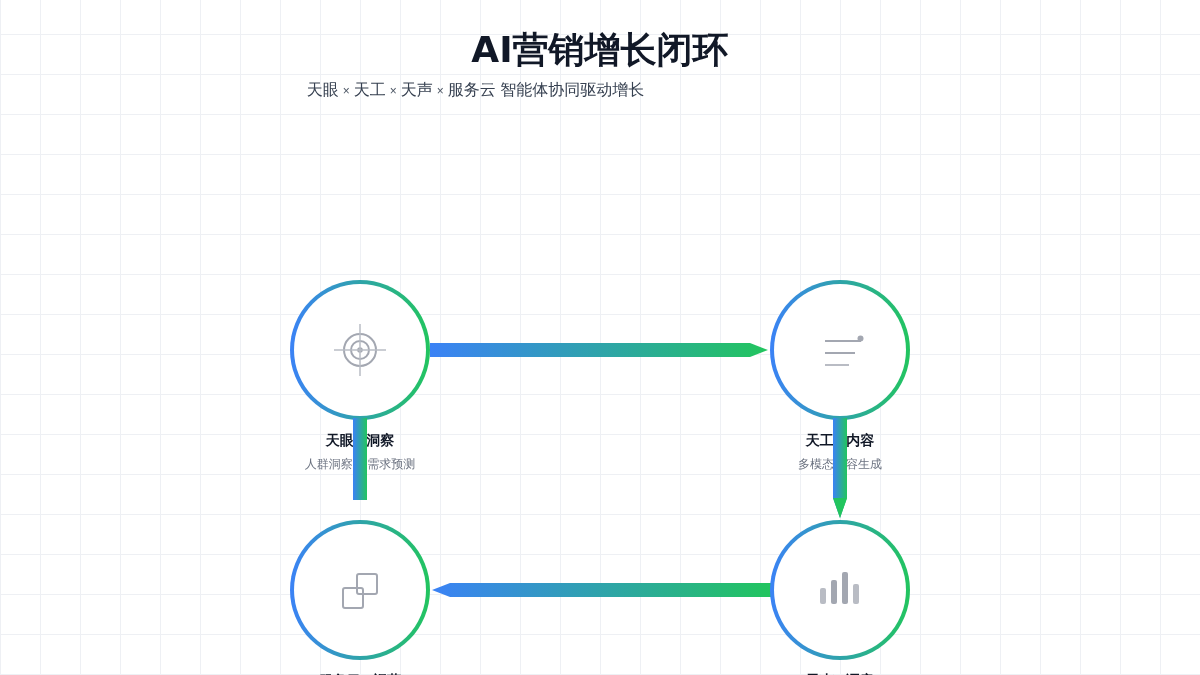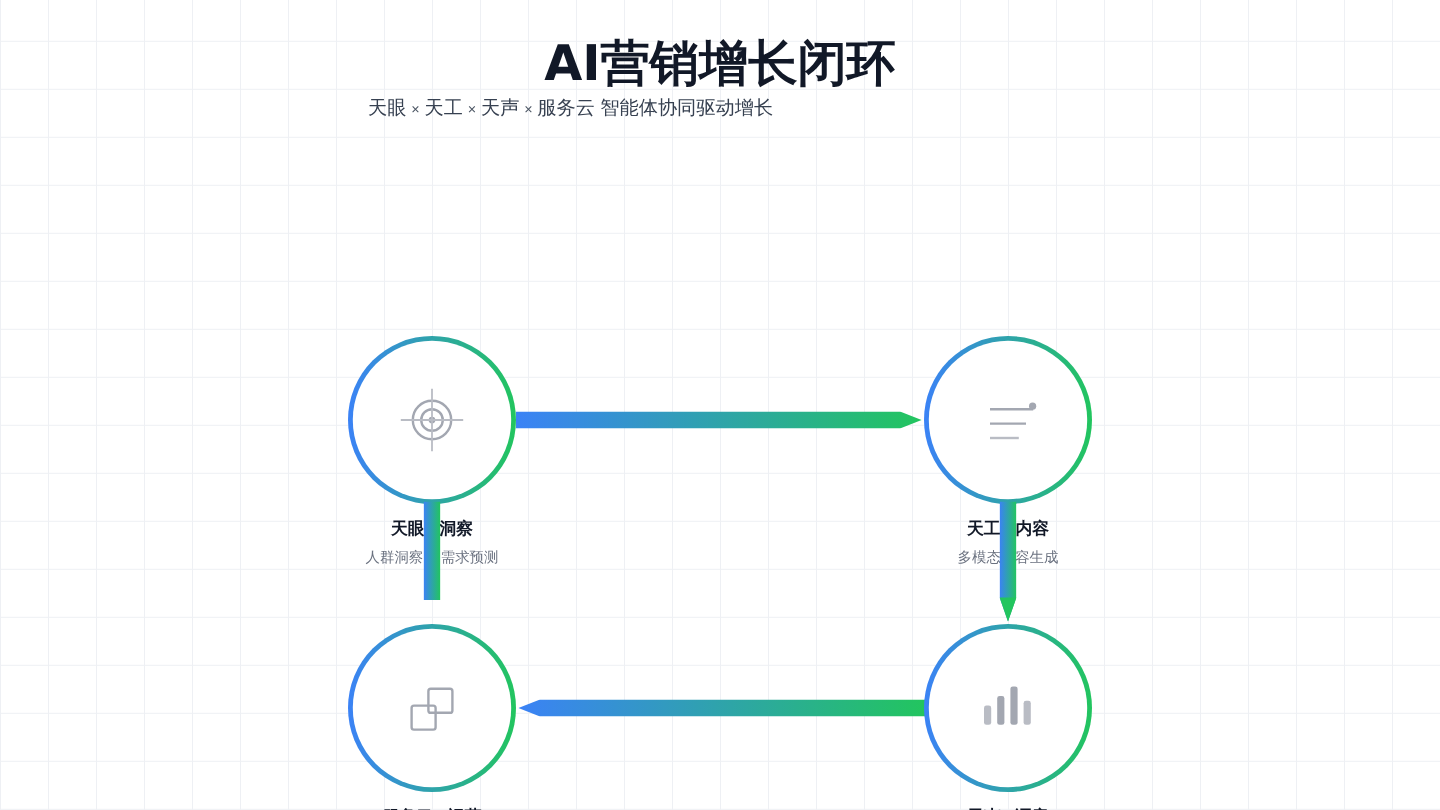--- a/index.html
+++ b/index.html
@@ -8,21 +8,21 @@
     background-color:#ffffff;
     background-image:
       linear-gradient(to right, #eef0f4 1px, transparent 1px),
       linear-gradient(to bottom, #eef0f4 1px, transparent 1px);
     background-size:40px 40px;
     background-position:0 -6px;
     font-family:"Liberation Sans","DejaVu Sans",sans-serif;
   }
   .title {
     position:absolute; left:0; width:1200px; top:26px; text-align:center;
-    font-size:41px; font-weight:700; color:#111827; letter-spacing:0px;
+    font-size:36px; font-weight:700; color:#111827; letter-spacing:0px;
     font-family:"DejaVu Sans",sans-serif;
   }
   .subtitle {
     position:absolute; left:0; width:951px; top:80px; text-align:center;
     font-size:16px; color:#374151;
   }
   .subtitle .x { font-size:12px; color:#4b5563; margin:0 4px; }
   .node {
     position:absolute; width:140px; height:140px; border-radius:50%;
     background:linear-gradient(90deg,#3b82f6,#22c55e);

